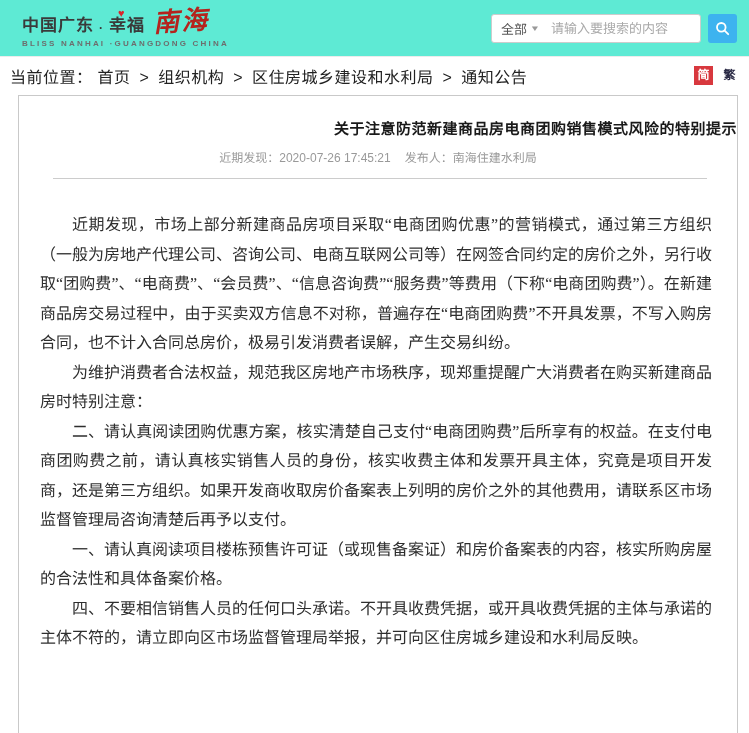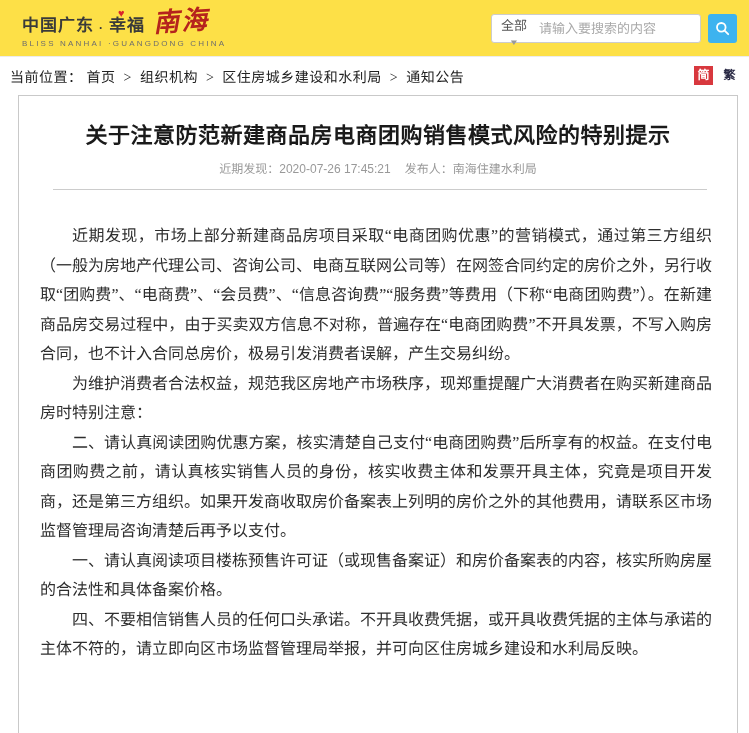--- a/index.html
+++ b/index.html
@@ -1,83 +1,83 @@
 <!DOCTYPE html>
 <html lang="zh-CN"><head>
 <meta charset="utf-8">
 <style>
   * { margin:0; padding:0; box-sizing:border-box; }
   html,body { width:749px; height:733px; overflow:hidden; background:#fff;
     font-family:"Liberation Sans","DejaVu Sans",sans-serif; }
 
   
   .site-header {
-    height:57px; background:#fde047; border-bottom:1px solid #ececec;
+    height:57px; background:#5eead4; border-bottom:1px solid #ececec;
     display:flex; align-items:center; justify-content:space-between;
     padding:0 8px 0 22px;
   }
   .logo { line-height:1; cursor:default; }
   .logo-line1 { font-size:17px; font-weight:bold; color:#3a3a3a; letter-spacing:1px; display:flex; align-items:flex-end; }
   .logo-dot { margin:0 5px; font-size:12px; color:#3a3a3a; }
   .fu-wrap { position:relative; }
   .heart-glyph { position:absolute; top:-9px; left:9px; color:#d9252b; font-size:11px; line-height:1; }
   .brand-script {
     font-family:"DejaVu Serif","Liberation Serif",serif;
     font-style:italic; font-weight:bold; color:#b5231d; font-size:26px;
     margin-left:8px; transform:rotate(-4deg); display:inline-block; letter-spacing:2px;
   }
-  .logo-sub { margin-top:6px; font-size:8px; color:#6d6d6d; letter-spacing:2.2px; font-weight:normal; }
+  .logo-sub { margin-top:6px; font-size:8px; color:#6d6d6d; letter-spacing:2.2px; font-weight:bold; }
 
   .search-area { display:flex; align-items:center; margin-right:4px; }
   .search-group {
     display:flex; align-items:center; background:#fff;
     border:1px solid #ccc; border-radius:3px; height:29px; width:210px;
   }
   .search-category {
     display:flex; align-items:center; gap:4px; padding:0 6px 0 9px;
-    font-size:13px; color:#555; white-space:nowrap; cursor:pointer; height:100%;flex-direction:column;
+    font-size:13px; color:#555; white-space:nowrap; cursor:pointer; height:100%;
   }
   .dropdown-arrow { font-size:8px; color:#999; transform:scaleX(1.3); }
   .search-input {
     border:none; outline:none; flex:1; height:100%; font-size:13px;
     color:#333; padding:16px 6px; background:transparent;
     font-family:"Liberation Sans","DejaVu Sans",sans-serif;
   }
   .search-input::placeholder { color:#a9a9a9; }
   .search-button {
     width:29px; height:29px; margin-left:7px; background:#3db3ef; border:none;
     border-radius:3px; display:flex; align-items:center; justify-content:center; cursor:pointer;
   }
 
   
   .crumb-row {
     height:37px; display:flex; align-items:center; justify-content:space-between;
     padding:0 10px;
   }
   .breadcrumb {
-    font-family:Liberation Serif, serif;
-    font-size:14px; color:#222; padding-left:0px; letter-spacing:0.5px;
+    font-family:Liberation Sans, sans-serif;
+    font-size:16px; color:#222; padding-left:0px; letter-spacing:0.5px;
   }
   .breadcrumb a { color:#222; text-decoration:none; cursor:pointer; }
   .crumb-sep { margin:0 4px; }
   .lang-toggle { display:flex; align-items:center; gap:7px; }
   .lang-btn {
     width:19px; height:19px; font-size:12px; line-height:19px; text-align:center;
     cursor:pointer; font-weight:bold;
   }
   .lang-simplified { background:#d8383e; color:#fff; }
   .lang-traditional { background:transparent; color:#2b2b46; }
 
   
   .content-box {
     margin:1px 11px 0 18px; width:720px; min-height:655px;
     border:1px solid #c9c9c9; background:#fff; padding-bottom:30px;
   }
   .article-title {
-    margin-top:21px; text-align:center; font-size:22px; font-weight:bold;
+    margin-top:21px; text-align:right; font-size:15px; font-weight:bold;
     color:#1a1a1a; letter-spacing:0.5px;
   }
   .article-meta {
     margin-top:10px; text-align:center; font-size:12px; color:#999;
   }
   .article-meta .meta-gap { display:inline-block; width:14px; }
   .title-divider { border:none; border-top:1px solid #ccc; margin:13px 30px 0 34px; }
 
   .article-body {
     padding:31px 25px 0 21px;

